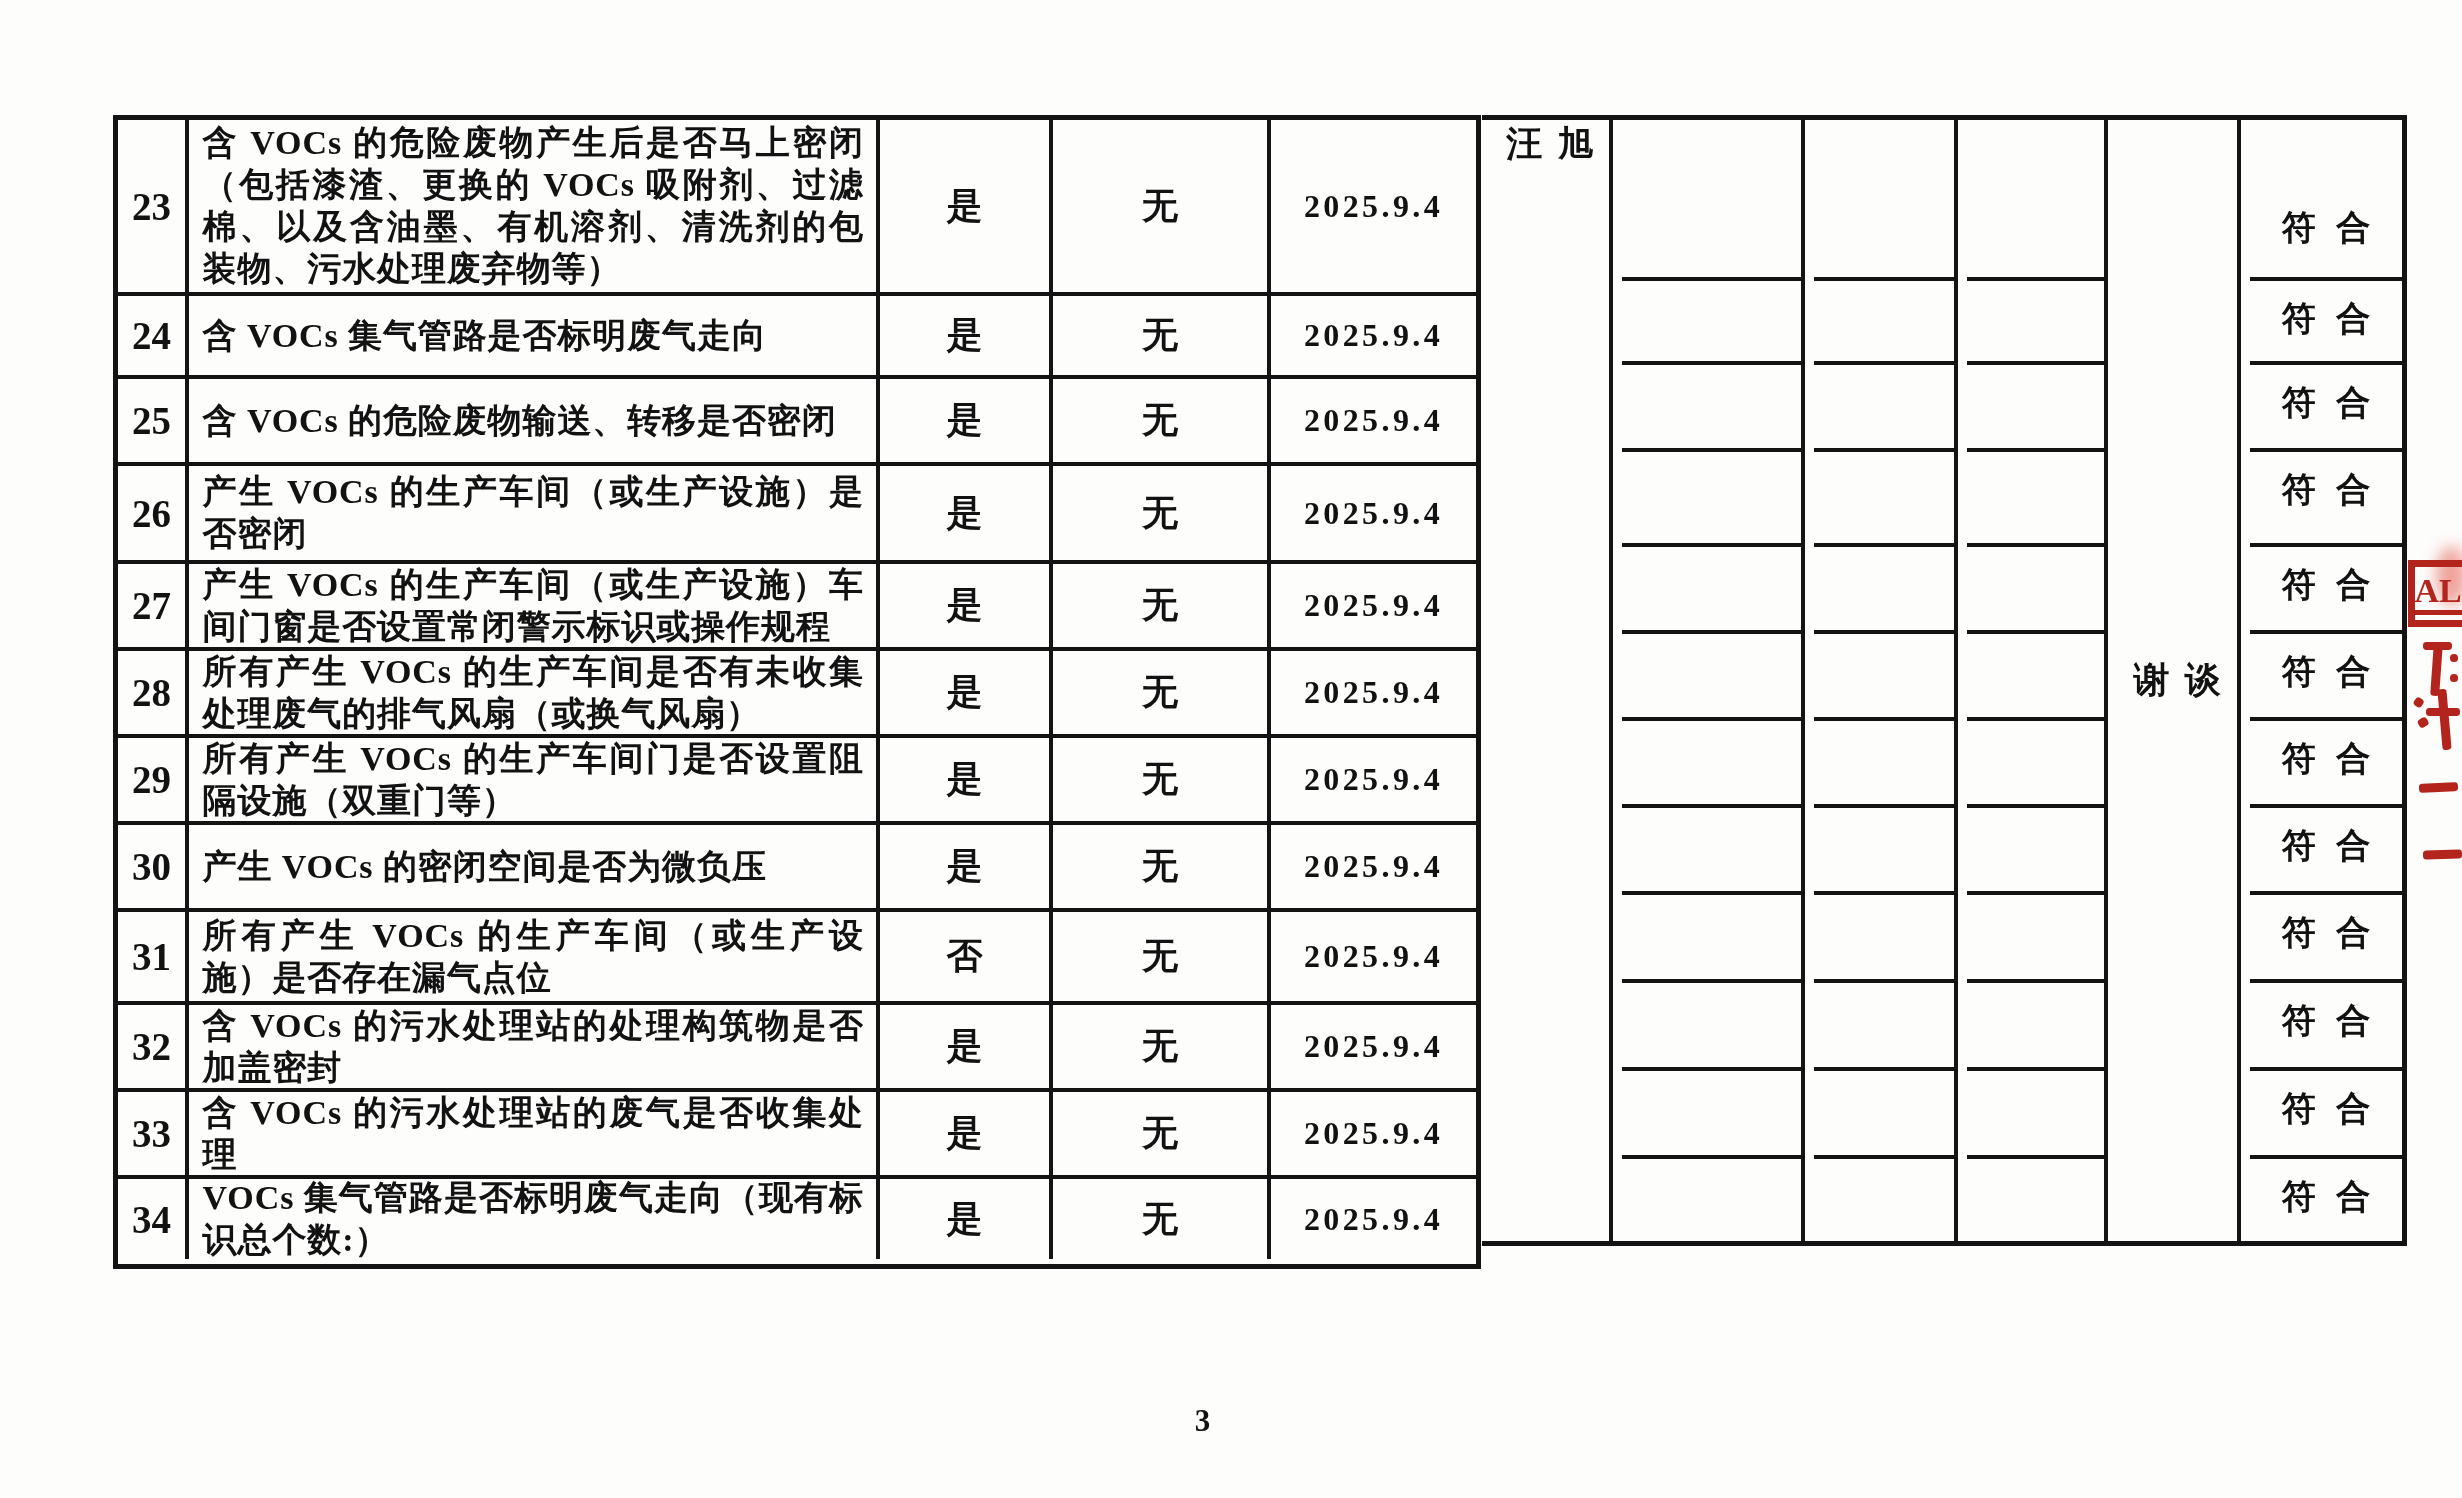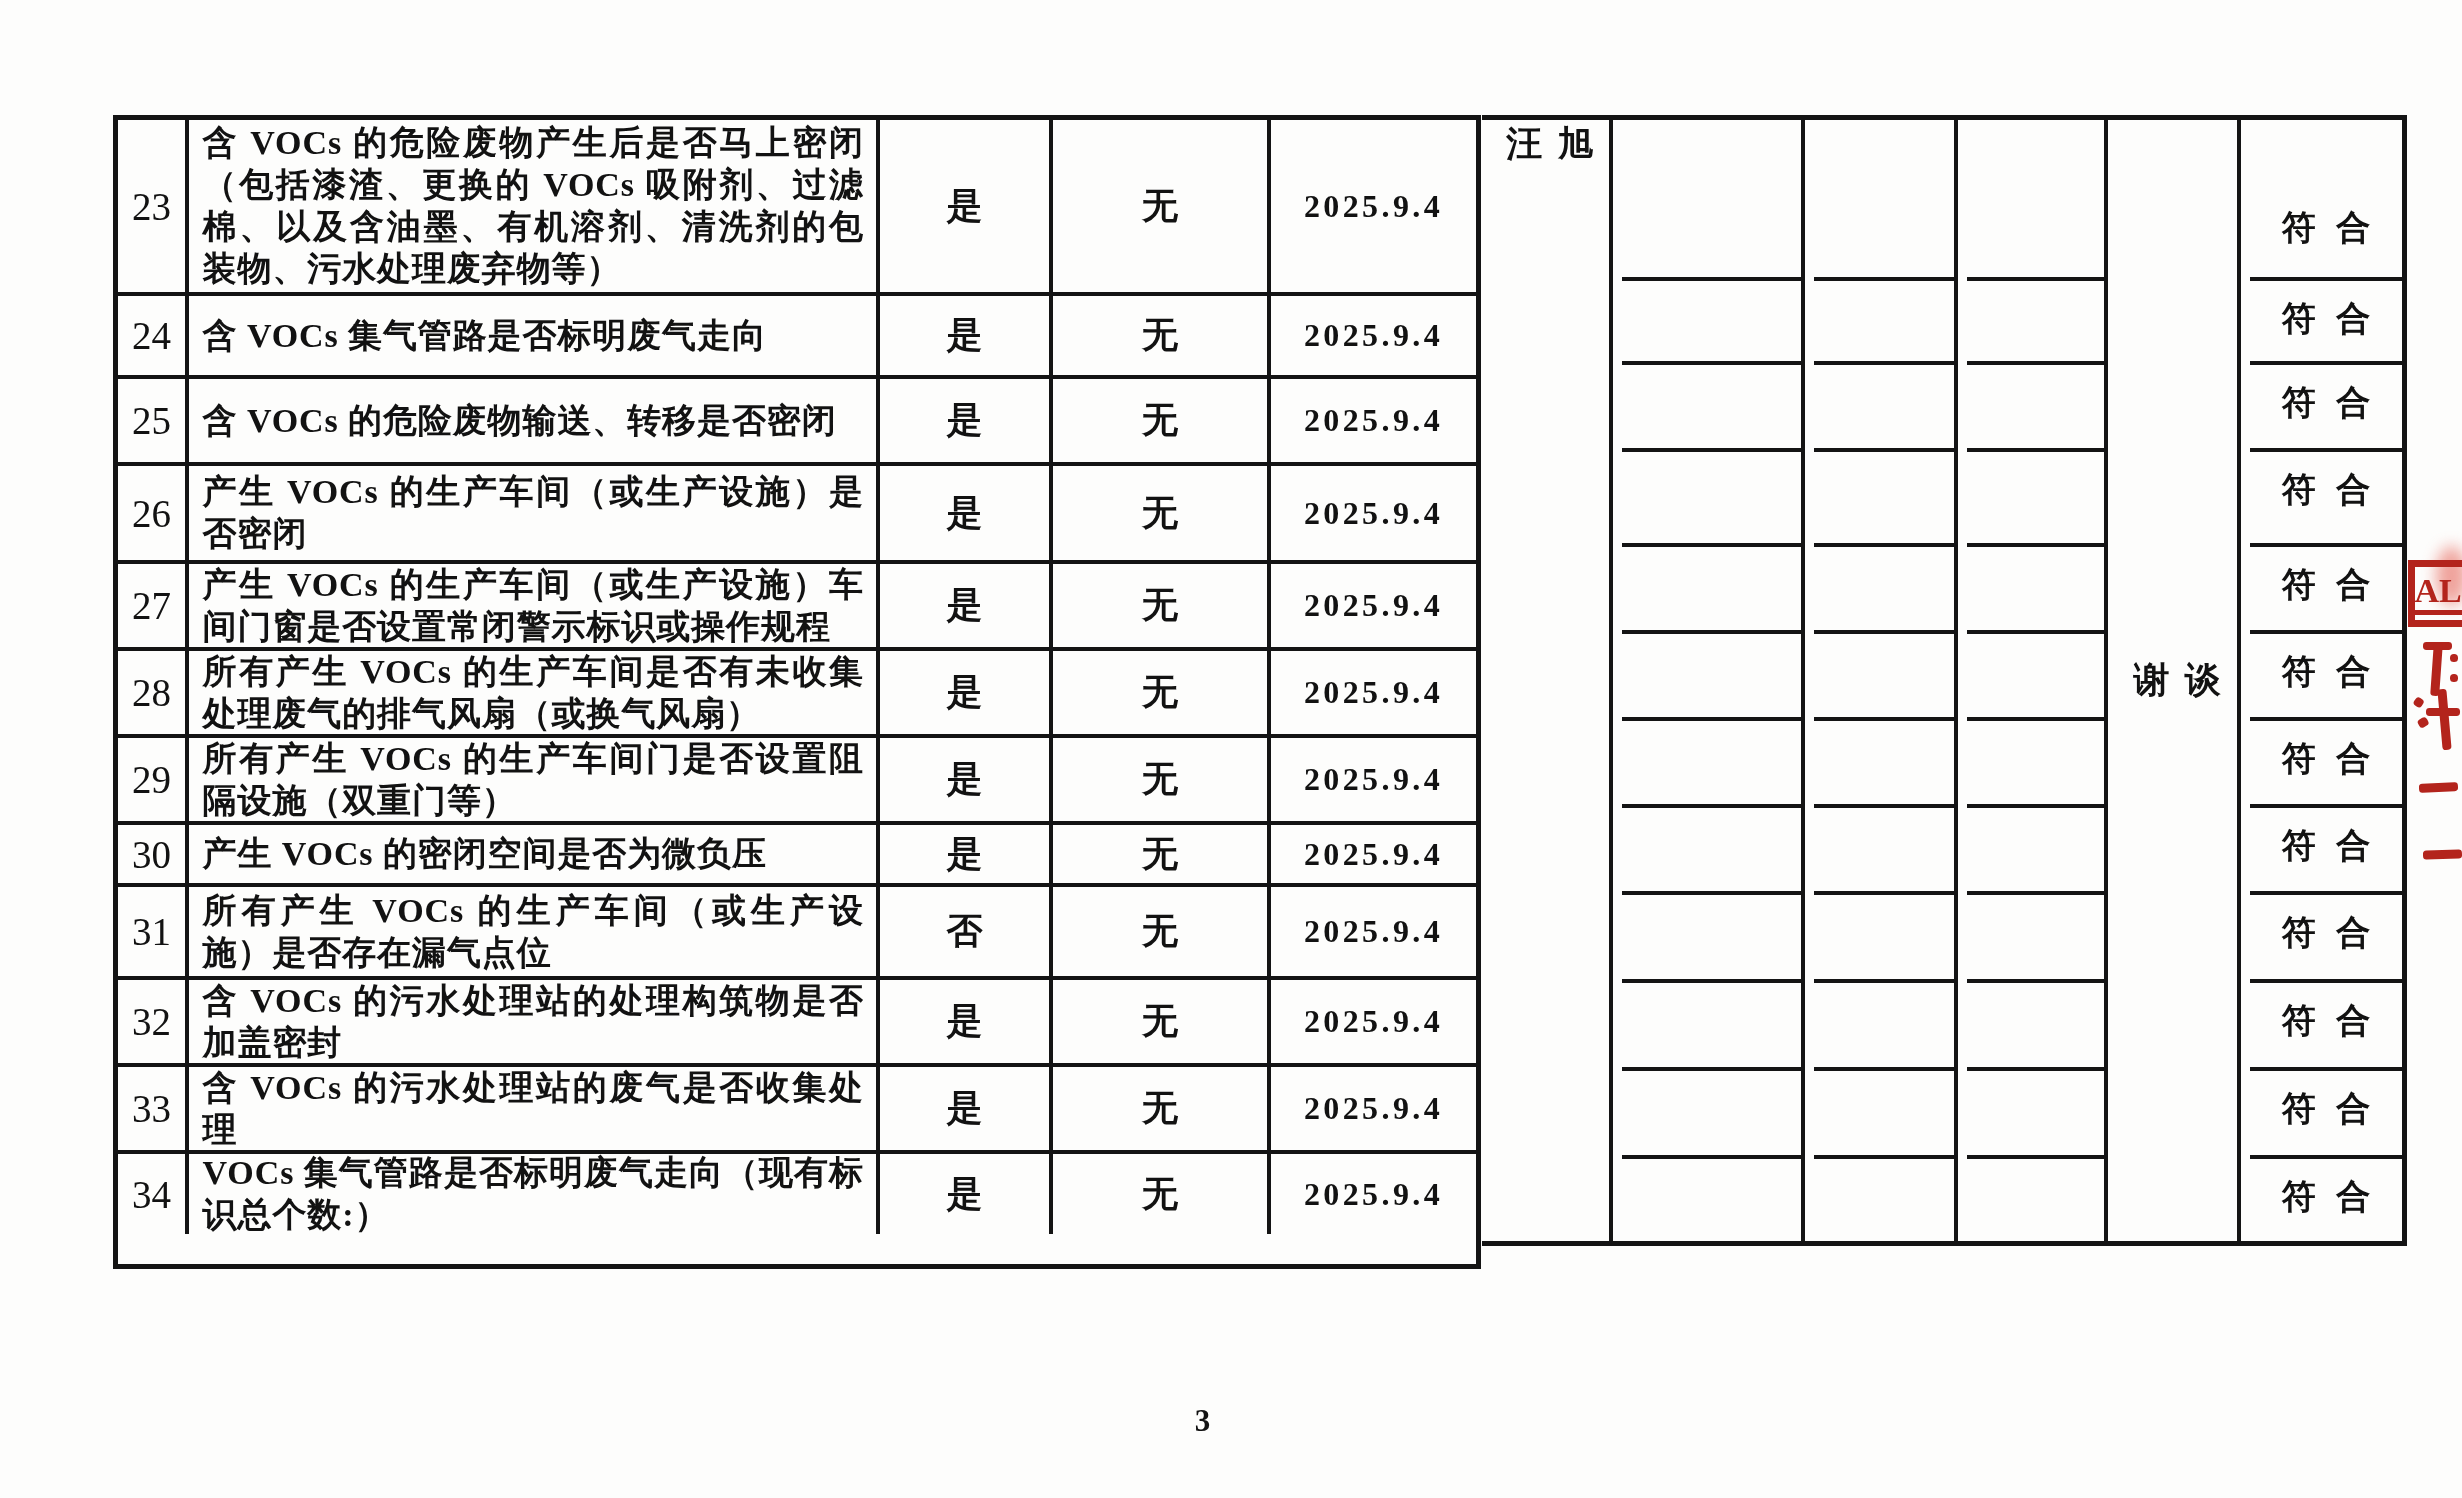--- a/index.html
+++ b/index.html
@@ -9,25 +9,25 @@
   .page { position:absolute; left:0; top:0; width:2462px; height:1499px; background:#fdfdfc; }
 
   
   .main-grid {
     position:absolute; left:113px; top:115px; width:1368px; height:1154px;
     border:5.1px solid #141414;
   }
   .row { display:flex; width:100%; border-bottom:4.3px solid #141414; }
   .row:last-child { border-bottom:none;border-radius:32px; }
   .r0{height:176px}.r1{height:83px}.r2{height:87px}.r3{height:98px}
-  .r4{height:87px}.r5{height:87px}.r6{height:87px}.r7{height:62px}
+  .r4{height:87px}.r5{height:87px}.r6{height:87px}.r7{height:87px}
   .r8{height:93px}.r9{height:87px}.r10{height:87px}.r11{height:80px}
 
   .cell { display:flex; align-items:center; justify-content:center; border-right:4.3px solid #141414; }
-  .cell.num  { width:71px;  font-size:39px; font-weight:normal; }
+  .cell.num  { width:71px;  font-size:39px; font-weight:bold; }
   .cell.desc { width:691px; justify-content:flex-start; padding:5.1px 12px 5.1px 13.6px;
                font-size:34px; font-weight:bold; line-height:42px;
                text-align:justify; text-align-last:left; letter-spacing:0.9px; }
   .cell.ans  { width:173px; font-size:36px; font-weight:bold; }
   .cell.non  { width:218px; font-size:36px; font-weight:bold; }
   .cell.date { width:205px; border-right:none; font-size:32px; font-weight:bold; letter-spacing:3.4px; }
 
   
   .right-section {
     position:absolute; left:1482px; top:115px; width:925px; height:1131px;

